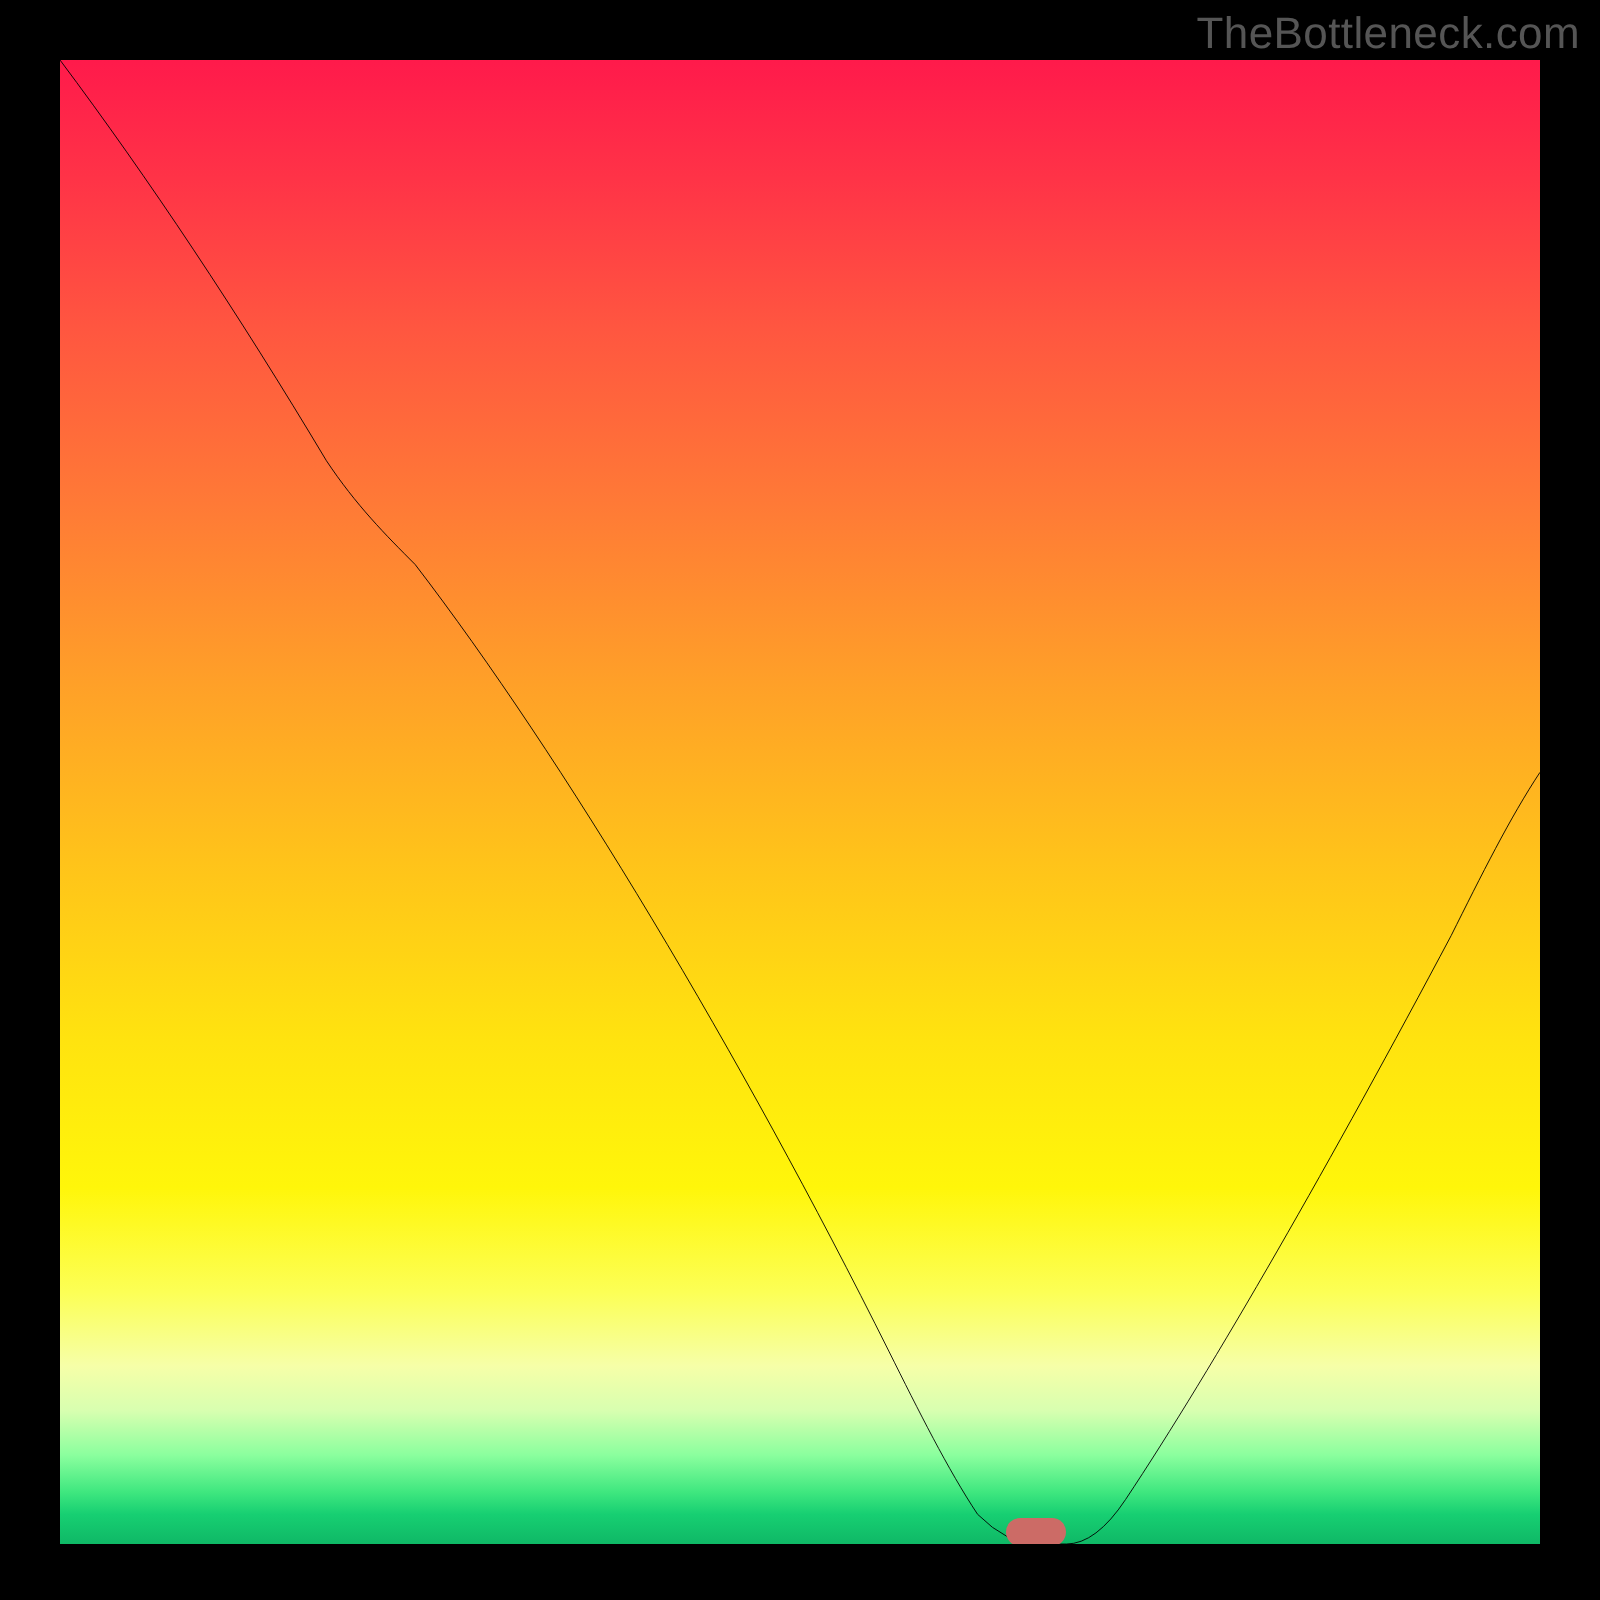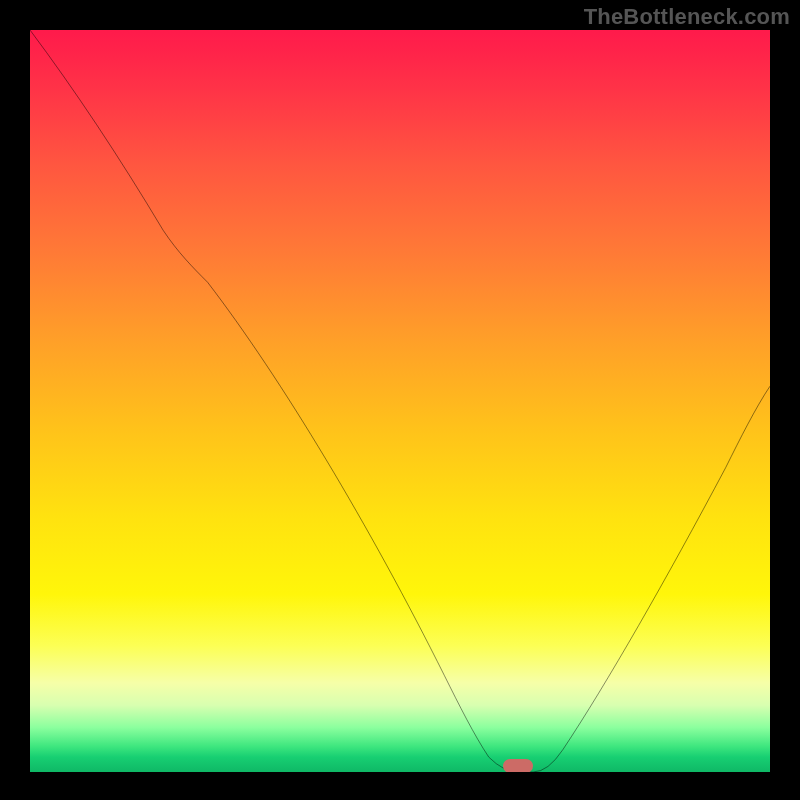--- a/index.html
+++ b/index.html
@@ -16,21 +16,21 @@
     width: 800px;
     height: 800px;
     background: #000;
   }
   .watermark {
     position: absolute;
     top: 4px;
     right: 10px;
     color: #555;
     font-size: 22px;
-    font-weight: 700;
+    font-weight: 400;
     letter-spacing: 0.2px;
     user-select: none;
   }
   .plot-area {
     position: absolute;
     left: 30px;
     top: 30px;
     width: 740px;
     height: 742px;
     overflow: hidden;

